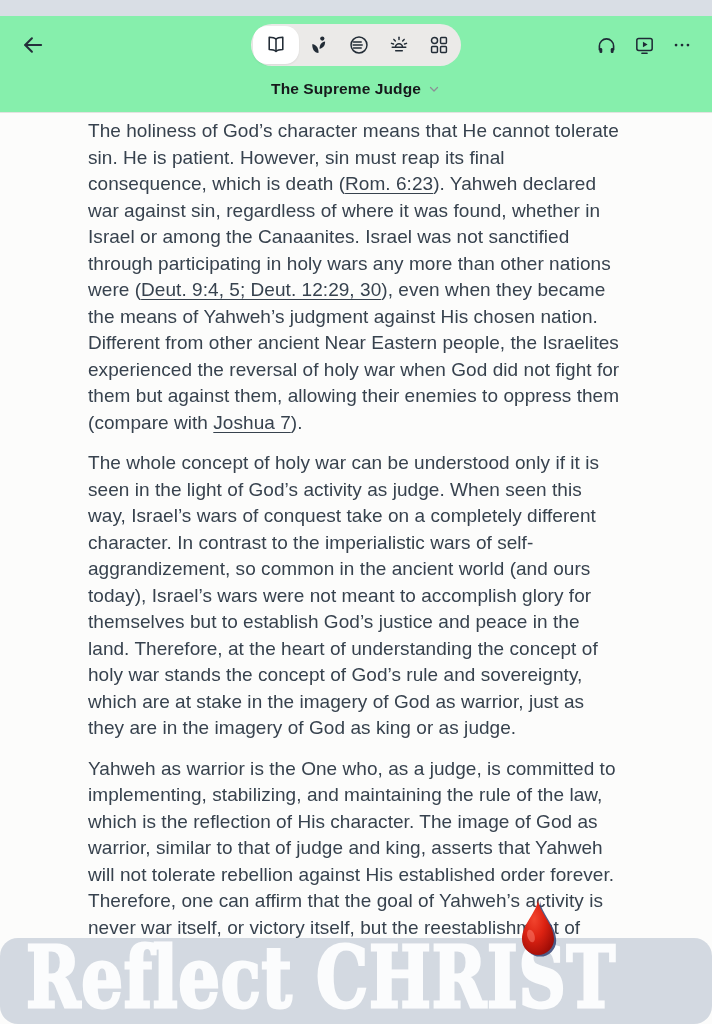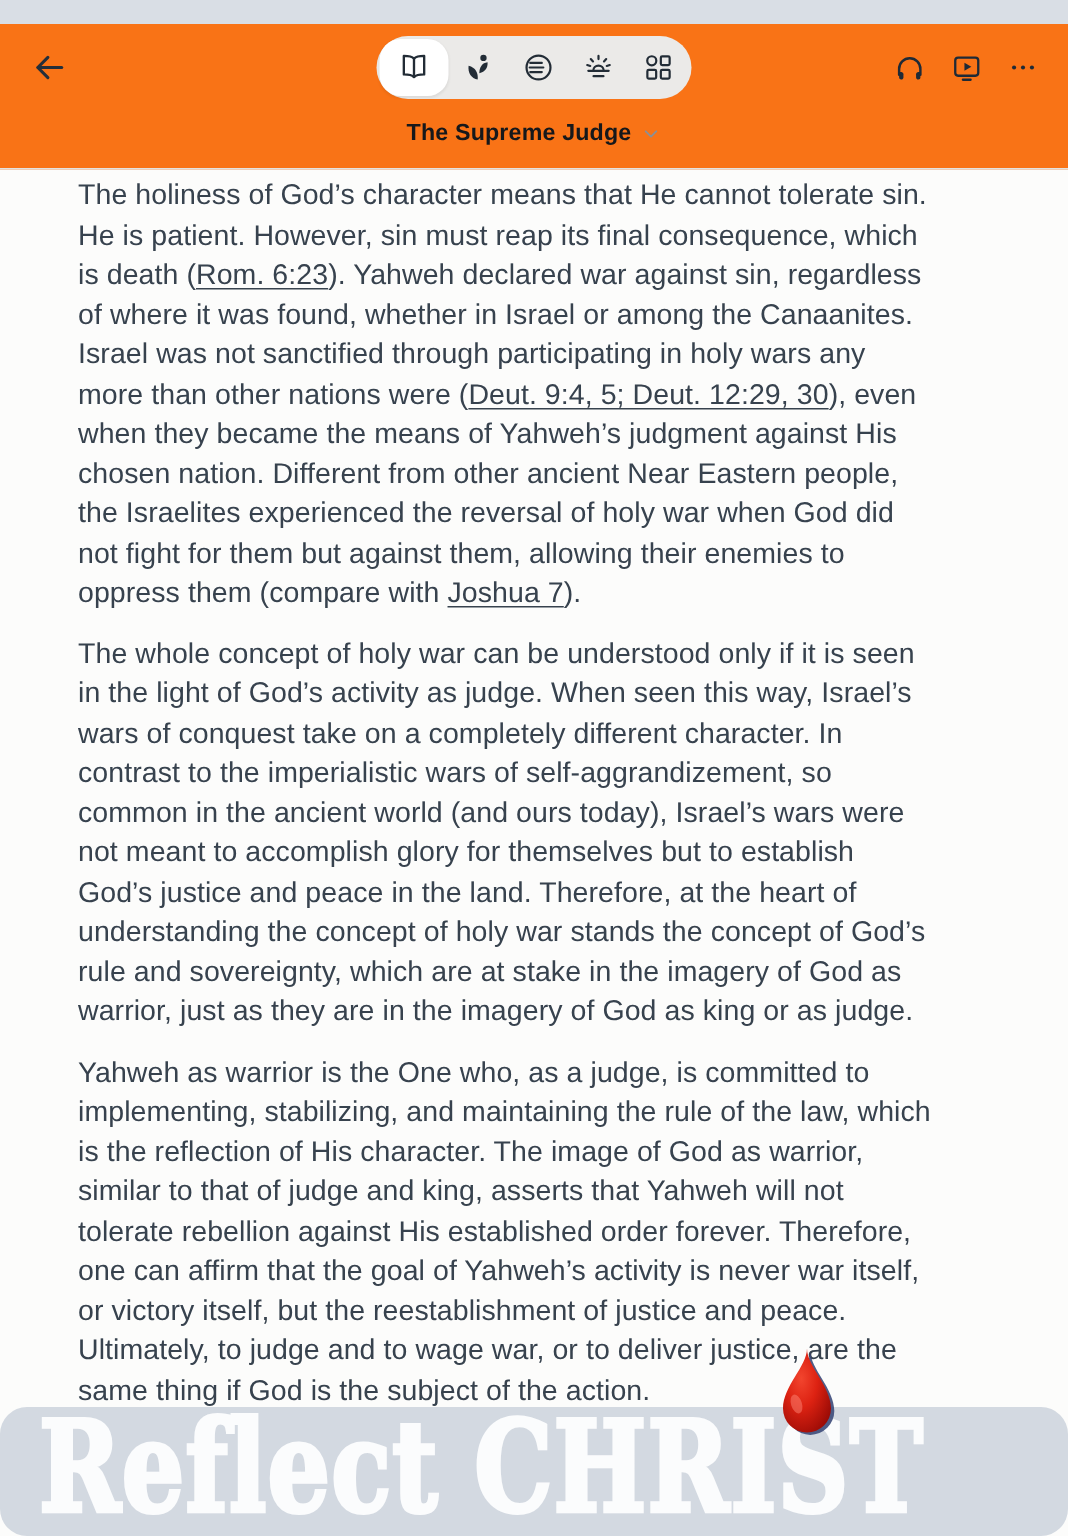--- a/index.html
+++ b/index.html
@@ -4,38 +4,38 @@
 <style>
   * { margin:0; padding:0; box-sizing:border-box; }
   html,body { width:712px; }
   body { font-family:"Liberation Sans", sans-serif; background:#fcfcfb; }
   .page { position:relative; width:712px; height:1024px; overflow:hidden; background:#fcfcfb; }
 
   
   .status-strip { height:16px; background:#d9dee5; }
 
   
-  .header { background:#f97316; border-bottom:1px solid #e3e3e1; padding-bottom:8px; }
+  .header { background:#86efac; border-bottom:1px solid #e3e3e1; padding-bottom:8px; }
   .toolbar-row { position:relative; height:58px; display:flex; align-items:center; }
   .back-btn { position:absolute; left:16px; top:50%; transform:translateY(-50%); width:34px; height:34px;
               display:flex; align-items:center; justify-content:center; background:none; border:none; cursor:pointer; color:#242f3a; }
   .center-pill { position:absolute; left:50%; top:50%; transform:translate(-50%,-50%);
                  display:flex; align-items:center; background:#ebeae8; border-radius:21px; height:42px; padding:2px; }
   .pill-btn { width:40px; height:38px; display:flex; align-items:center; justify-content:center;
               background:none; border:none; border-radius:14px; color:#222c36; cursor:pointer; }
   .pill-btn.active { background:#ffffff; box-shadow:0 1px 2px rgba(0,0,0,.07); width:46px; }
   .right-group { position:absolute; right:14px; top:50%; transform:translateY(-50%); display:flex; align-items:center; gap:6px; }
   .right-btn { width:32px; height:32px; display:flex; align-items:center; justify-content:center;
                background:none; border:none; color:#1f2a36; cursor:pointer; }
   .title-row { display:flex; align-items:center; justify-content:center; gap:6px; height:30px; cursor:pointer; }
   .doc-title { font-size:15.5px; font-weight:bold; color:#16181b; letter-spacing:.1px; }
   .chevron { color:#8b9096; display:flex; }
 
   
-  .article { padding:5px 88px 0 52px; }
+  .article { padding:5px 88px 0 88px; }
   .article p { font-size:19px; line-height:26.5px; color:#37424e; margin-bottom:14px;
                letter-spacing:.05px; }
   .ref-link { color:#37424e; text-decoration:underline; text-underline-offset:3px; text-decoration-thickness:1px; }
 
   
   .footer-band { position:absolute; left:0; top:938px; width:712px; height:86px; background:#d3d9e1; overflow:visible;border-radius:18px; }
   .watermark { position:absolute; left:26px; top:-4px; font-family:"DejaVu Serif", serif; font-weight:bold;
                font-size:84px; line-height:1.05; color:#fbfcfd; -webkit-text-stroke:3px #fbfcfd;
                white-space:nowrap; transform:scaleX(.78); transform-origin:left top; letter-spacing:1px; }
 

